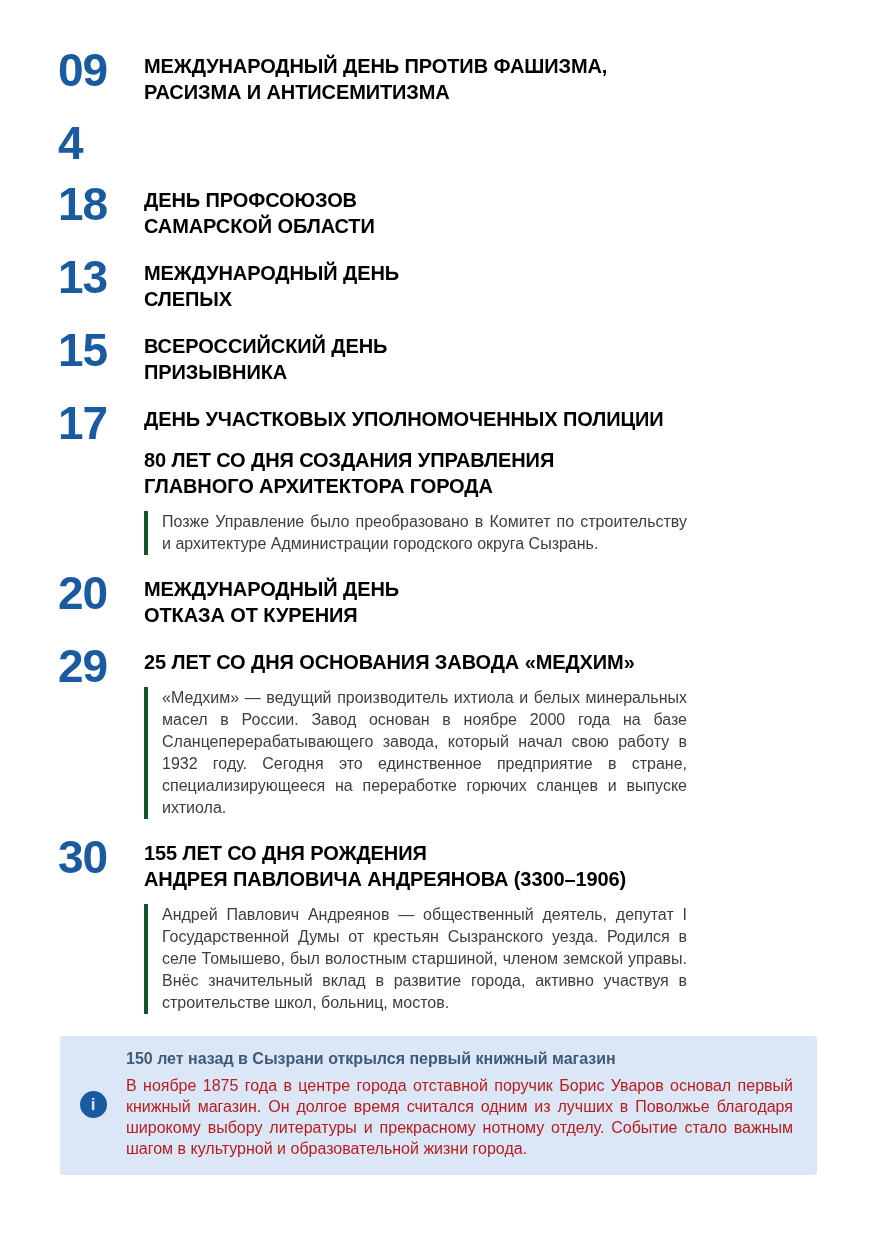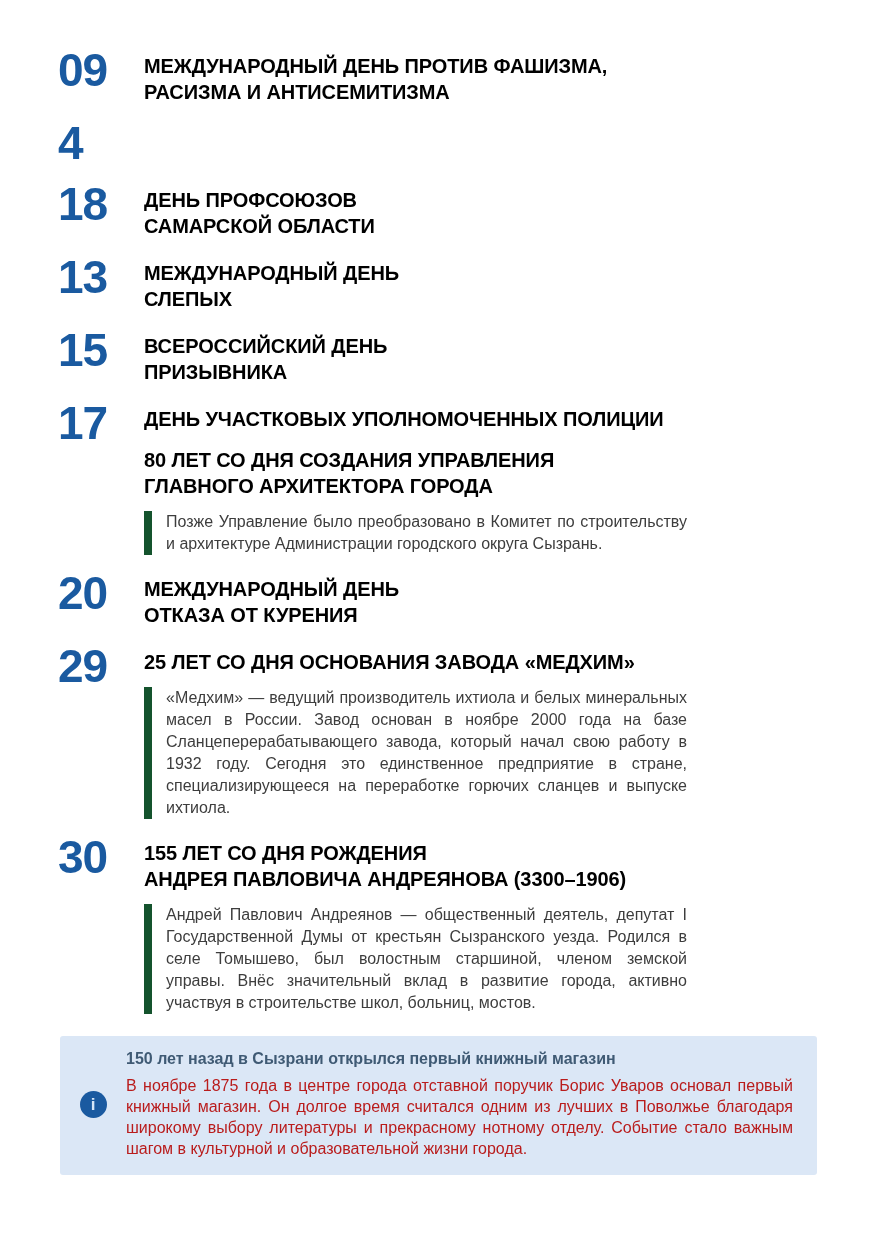--- a/index.html
+++ b/index.html
@@ -16,21 +16,21 @@
     font-size:46px;font-weight:700;line-height:.95;
     color:#1a5aa0;letter-spacing:-1px;margin-top:-3px;
   }
   .events{flex:1;min-width:0;padding-top:1px;}
   .evt+.evt{margin-top:15px;}
   .evt-title{
     margin:0;font-size:20px;font-weight:700;line-height:26px;
     color:#000000;letter-spacing:-.1px;white-space:pre-line;
   }
   .note{
-    margin-top:12px;border-left:8px solid #14532d;padding-left:14px;
+    margin-top:12px;border-left:4px solid #14532d;padding-left:14px;
     font-size:16px;line-height:22px;color:#3d3d3d;text-align:justify;
   }
   
   .info-box{
     display:flex;align-items:center;
     width:757px;margin:22px 0 0 2px;box-sizing:border-box;
     background:#dbe7f6;border-radius:3px;
     padding:14px 24px 16px 0;
   }
   .info-icon-wrap{flex:0 0 66px;display:flex;justify-content:center;}

